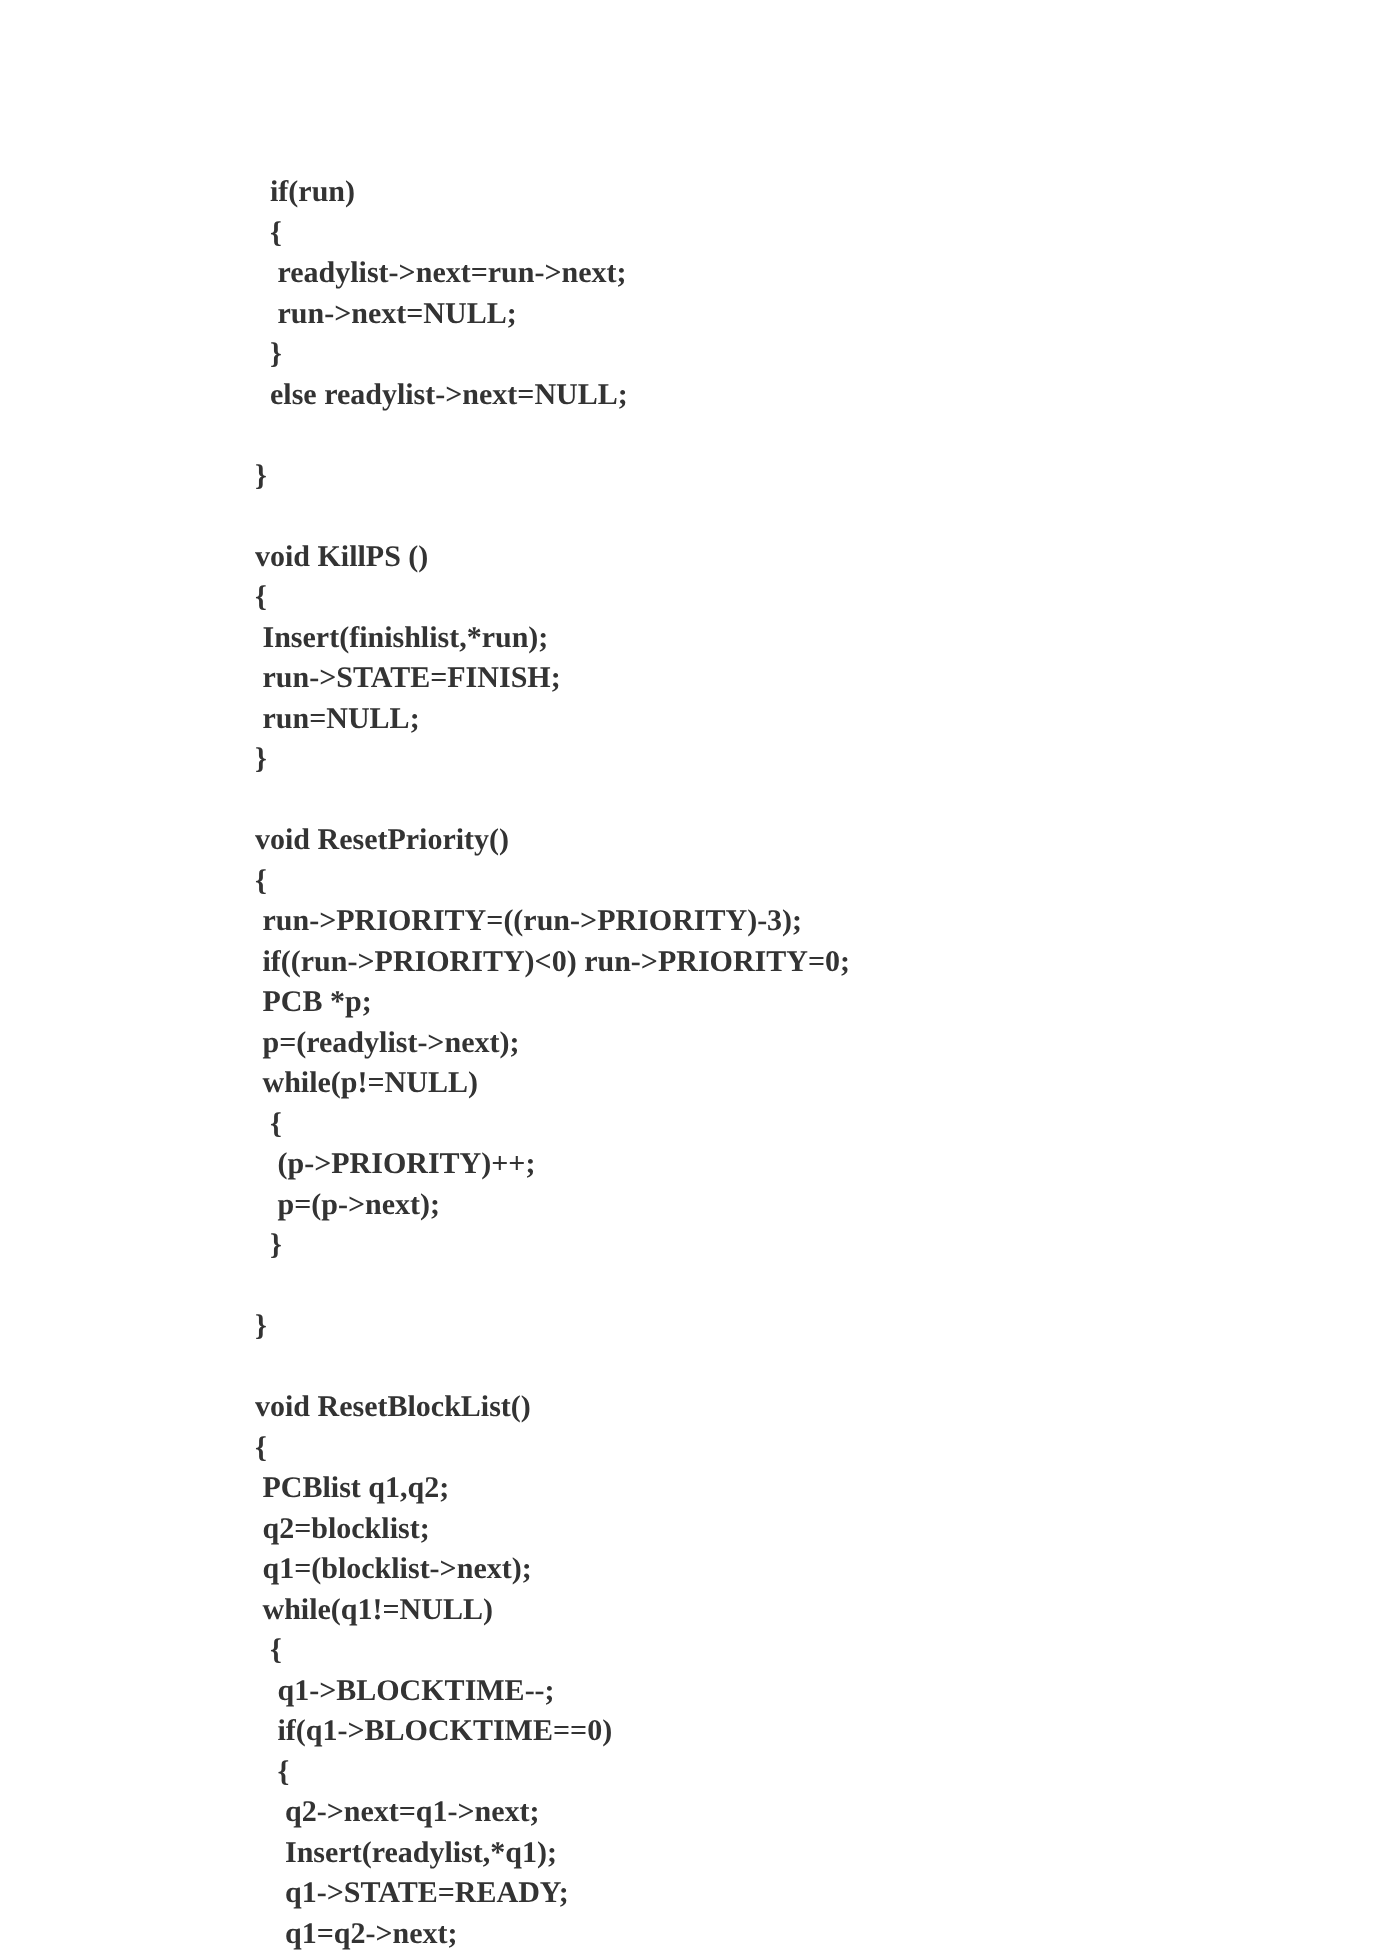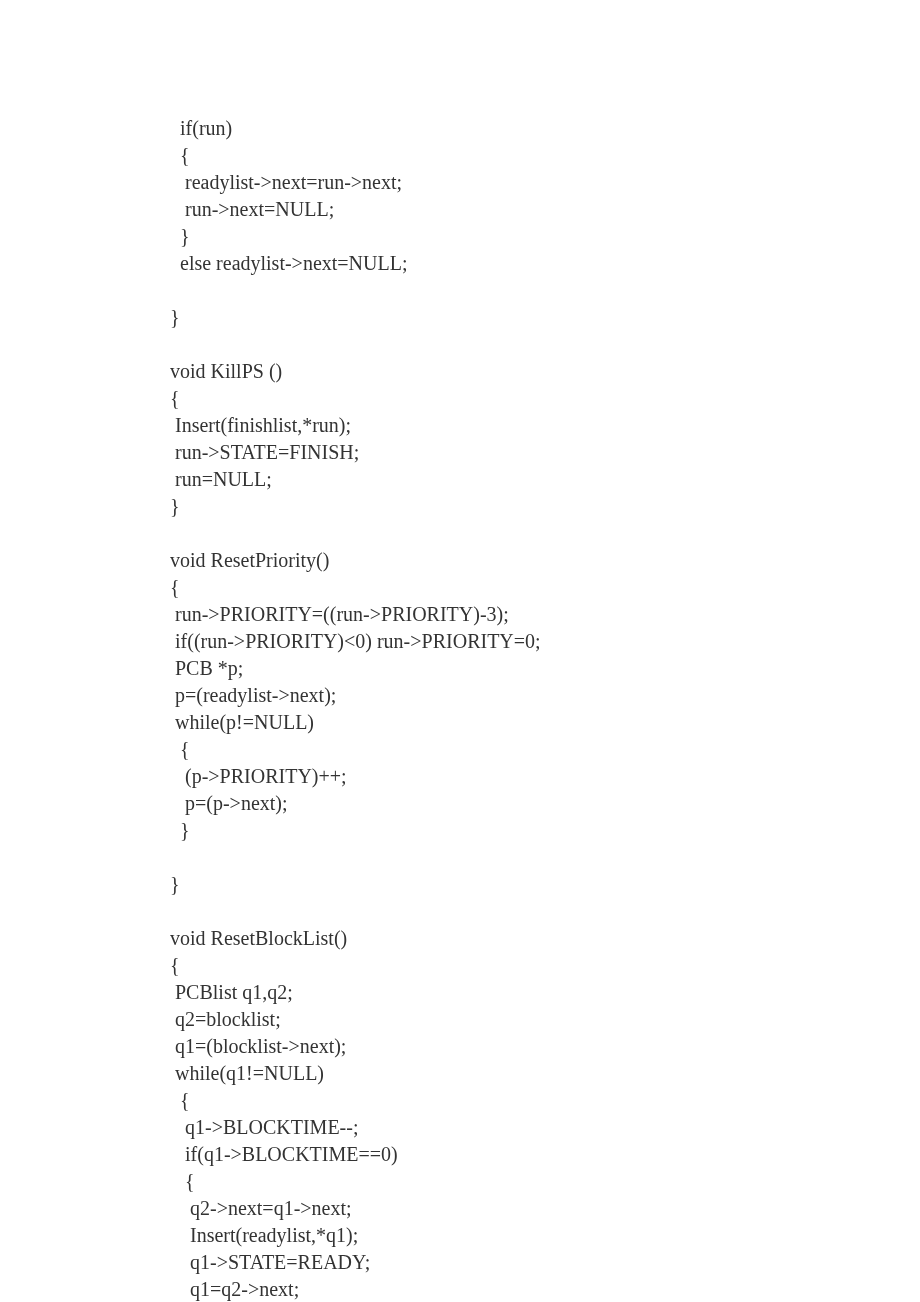--- a/index.html
+++ b/index.html
@@ -9,18 +9,19 @@
       width: 920px;
       height: 1302px;
       font-family: "Times New Roman", Times, serif;
       font-size: 20px;
       color: #333333;
       line-height: 1.35;
     }
     .page {
       padding: 115px 0 0 170px;
       white-space: pre;
+      font-weight: bold;
     }
   </style>
 </head>
 <body>
 
 <div class="page"><div>  if(run)</div><div>  {</div><div>   readylist-&gt;next=run-&gt;next;</div><div>   run-&gt;next=NULL;</div><div>  }</div><div>  else readylist-&gt;next=NULL;</div><div>&nbsp;</div><div>}</div><div>&nbsp;</div><div>void KillPS ()</div><div>{</div><div> Insert(finishlist,*run);</div><div> run-&gt;STATE=FINISH;</div><div> run=NULL;</div><div>}</div><div>&nbsp;</div><div>void ResetPriority()</div><div>{</div><div> run-&gt;PRIORITY=((run-&gt;PRIORITY)-3);</div><div> if((run-&gt;PRIORITY)&lt;0) run-&gt;PRIORITY=0;</div><div> PCB *p;</div><div> p=(readylist-&gt;next);</div><div> while(p!=NULL)</div><div>  {</div><div>   (p-&gt;PRIORITY)++;</div><div>   p=(p-&gt;next);</div><div>  }</div><div>&nbsp;</div><div>}</div><div>&nbsp;</div><div>void ResetBlockList()</div><div>{</div><div> PCBlist q1,q2;</div><div> q2=blocklist;</div><div> q1=(blocklist-&gt;next);</div><div> while(q1!=NULL)</div><div>  {</div><div>   q1-&gt;BLOCKTIME--;</div><div>   if(q1-&gt;BLOCKTIME==0)</div><div>   {</div><div>    q2-&gt;next=q1-&gt;next;</div><div>    Insert(readylist,*q1);</div><div>    q1-&gt;STATE=READY;</div><div>    q1=q2-&gt;next;</div></div>
 
 </body></html>

